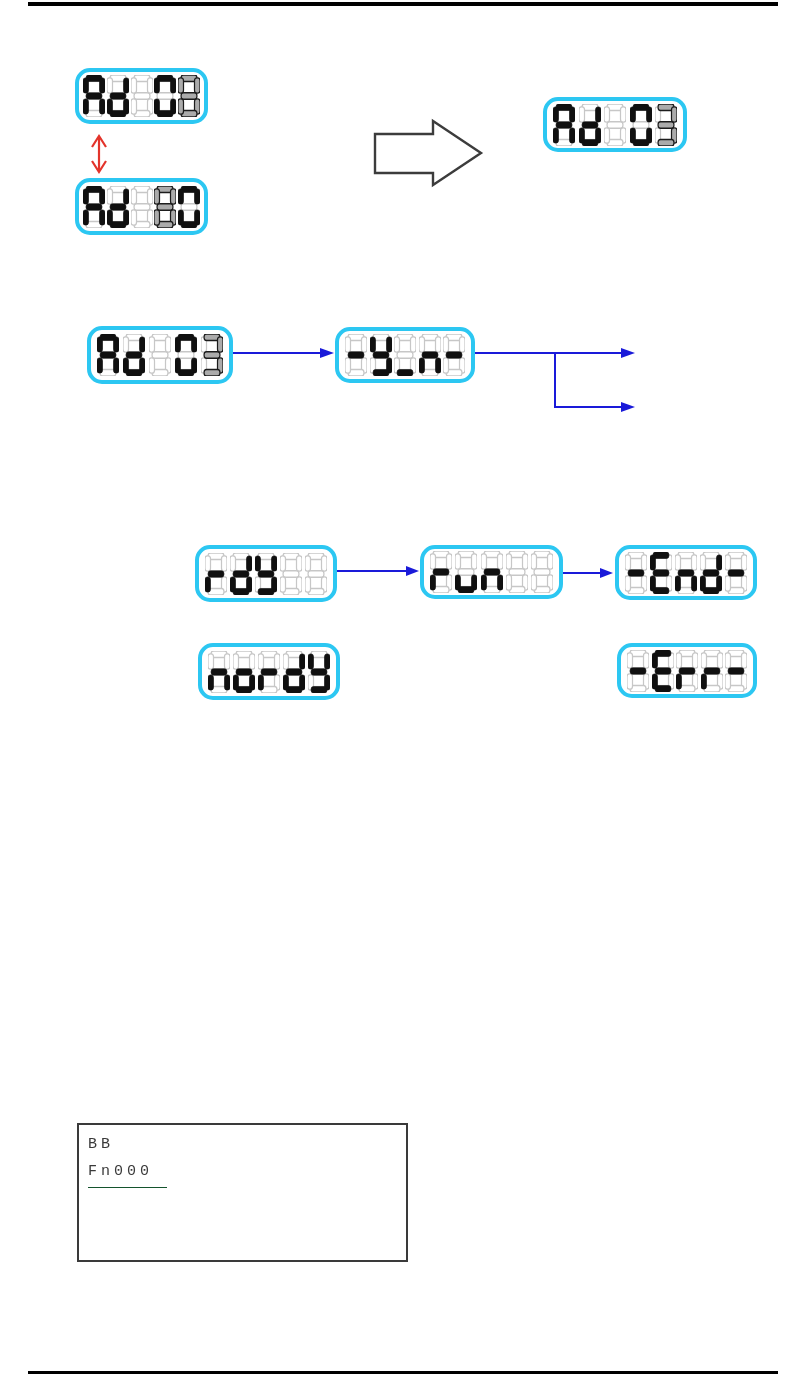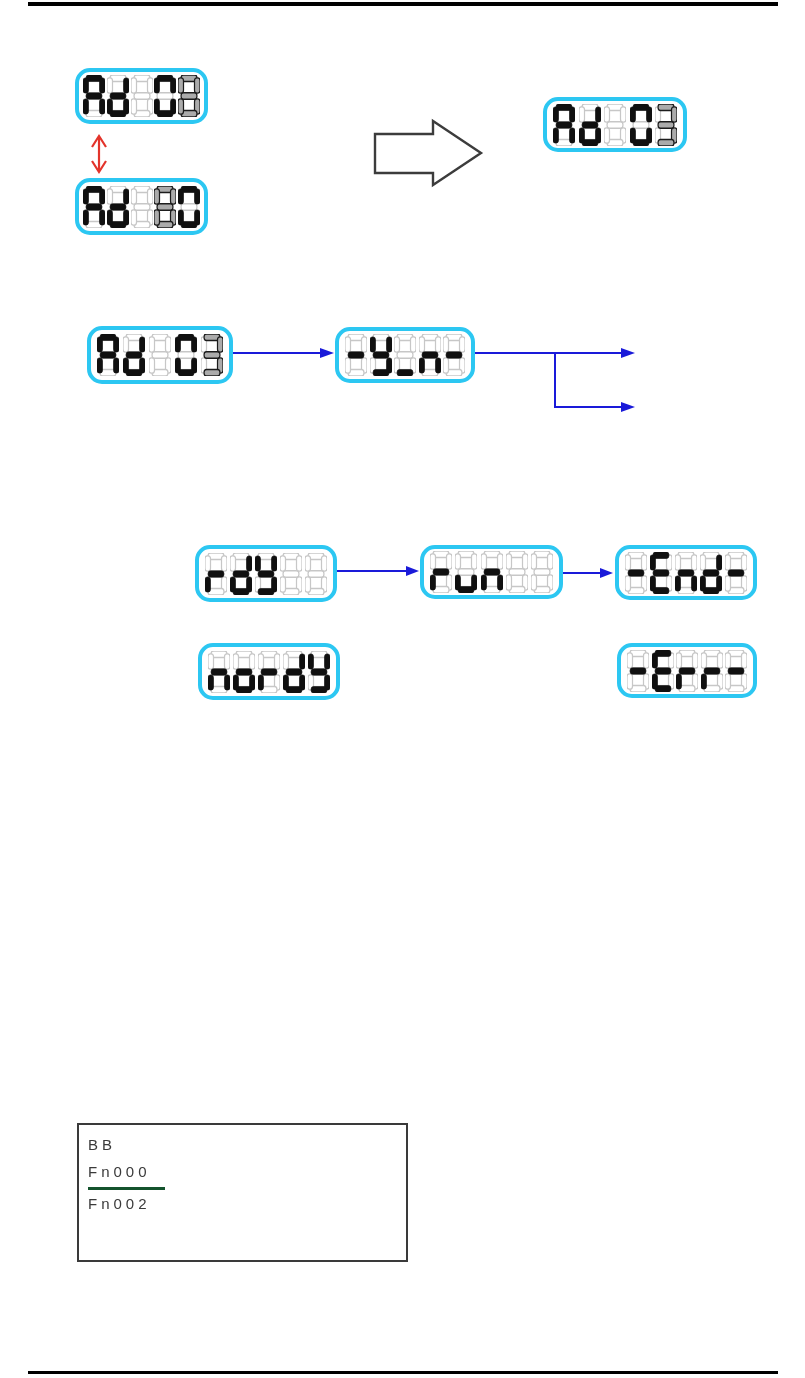--- a/index.html
+++ b/index.html
@@ -1,17 +1,17 @@
 <!DOCTYPE html>
 <html><head>
 <meta charset="utf-8">
 <style>
   html,body{margin:0;padding:0;background:#fff;}
   #page{position:relative;width:805px;height:1378px;background:#fff;overflow:hidden;
-        font-family:Liberation Sans, sans-serif;}
+        font-family:Liberation Mono, monospace;}
   .rule{position:absolute;background:#000;}
   #top-rule{left:28px;top:2px;width:750px;height:4px;}
   #bottom-rule{left:28px;top:1371px;width:750px;height:3px;}
 
   
   .lcd{position:absolute;box-sizing:border-box;background:#fff;
        border:4px solid #2cc7f2;border-radius:15px;
        display:flex;align-items:center;justify-content:space-between;padding:0 6px;}
   .digit{width:22px;height:42px;flex:none;}
   .seg-ghost{fill:#ffffff;stroke:#c7c7c7;stroke-width:2;}
@@ -38,21 +38,21 @@
 
   
   #fn-box{position:absolute;left:77px;top:1123px;width:331px;height:139px;
           box-sizing:border-box;border:2px solid #3a3a3a;background:#fff;
           color:#3a3a3a;font-size:15px;letter-spacing:4px;
           padding:6px 5px 0 9px;line-height:27.3px;}
   #fn-header{display:flex;justify-content:space-between;}
   #fn-title{letter-spacing:7px;}
   .fn-item{white-space:pre;}
   .fn-item span{display:inline-block;}
-  .fn-item span.selected{border-bottom:3px solid #14532d;padding-right:14px;padding-bottom:1px;text-align:right;}
+  .fn-item span.selected{border-bottom:1px solid #14532d;padding-right:14px;padding-bottom:1px;text-align:right;}
 </style>
 </head>
 <body>
 
 <div id="page">
 
   <div id="top-rule" class="rule"></div>
   <div id="bottom-rule" class="rule"></div>
 
   <div id="lcd-ad-blink-top" class="lcd">
@@ -555,16 +555,15 @@
       <line class="blue-line" x1="563" y1="573" x2="600" y2="573"></line>
       <polygon class="blue-head" points="600,568 613,573 600,578"></polygon>
     </g>
   </svg>
 
   <div id="fn-box">
     <div id="fn-header">
       <span>BB</span>
     </div>
     <div class="fn-item"><span class="selected">Fn000</span></div>
-    <div class="fn-item"><span>Fn002</span></div>
   </div>
 
 </div>
 
 </body></html>

